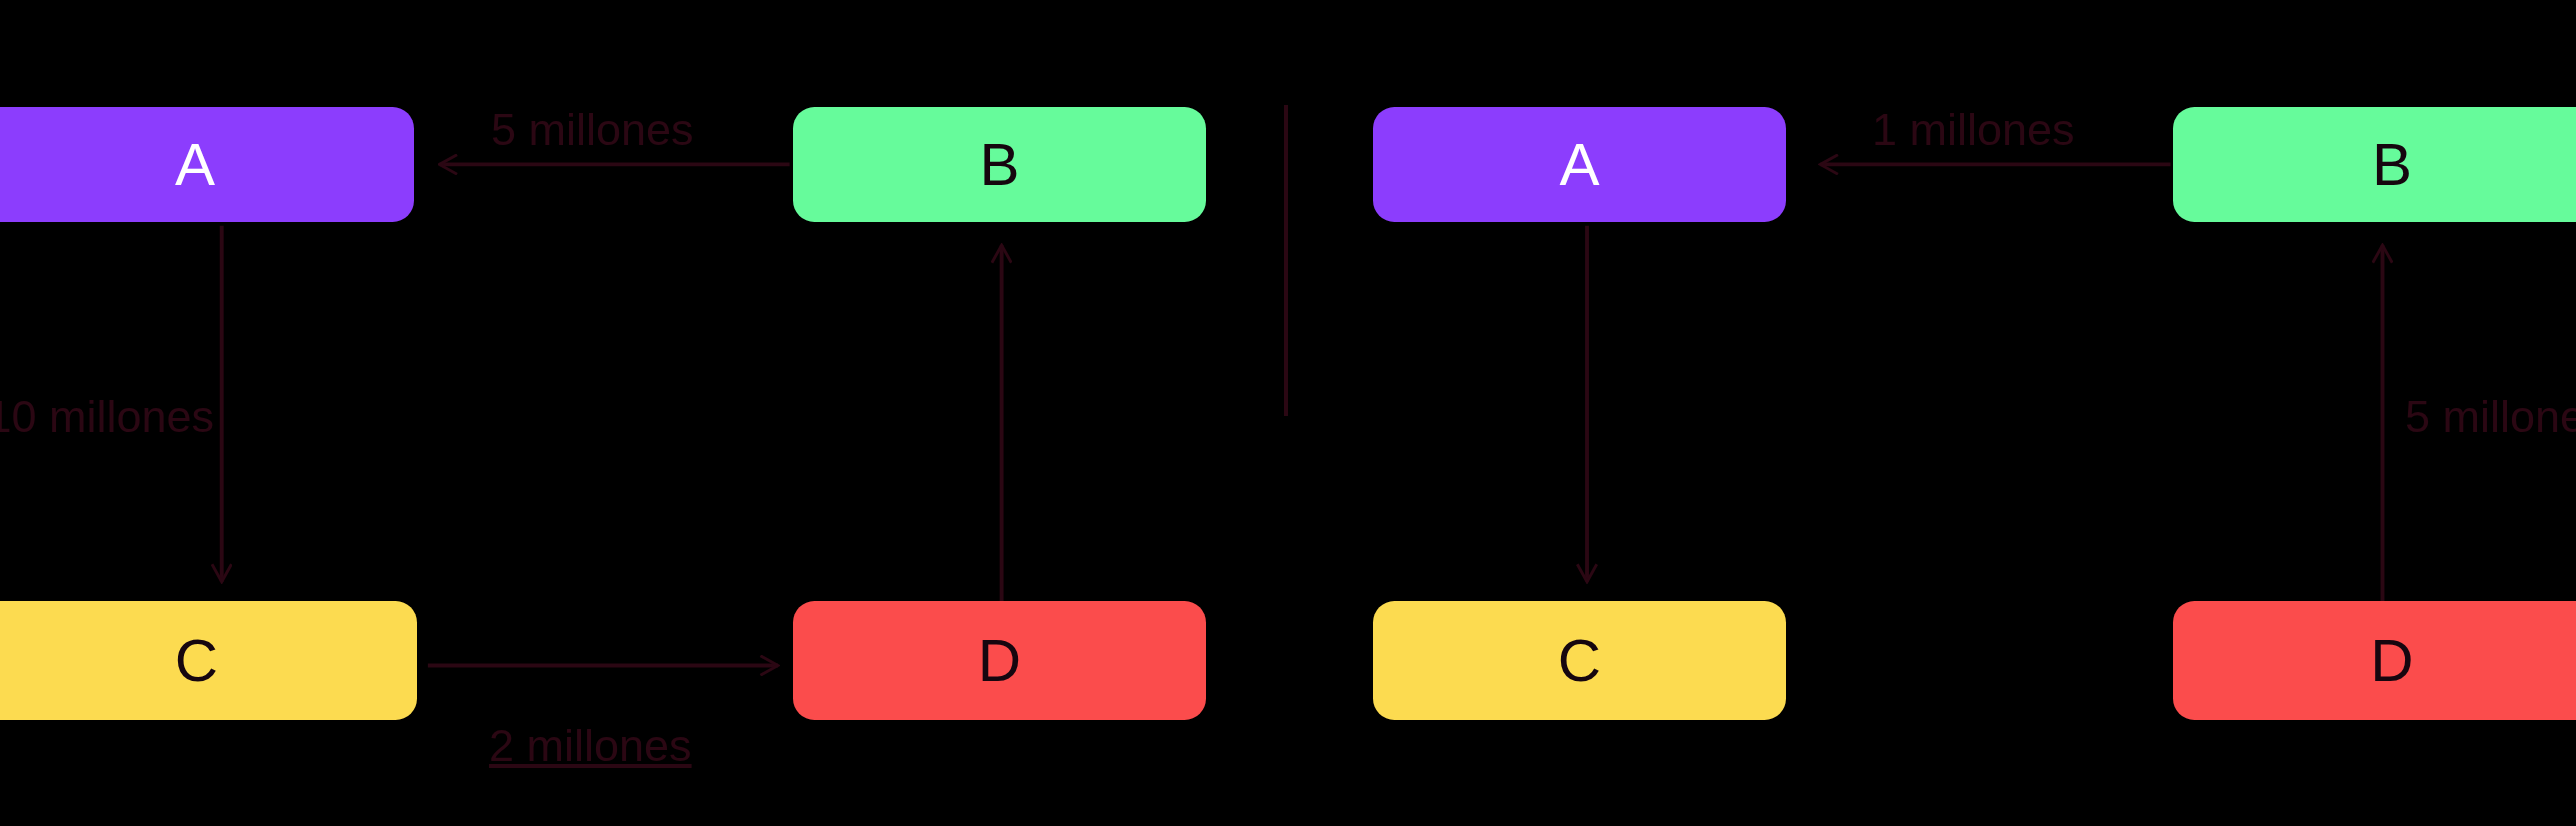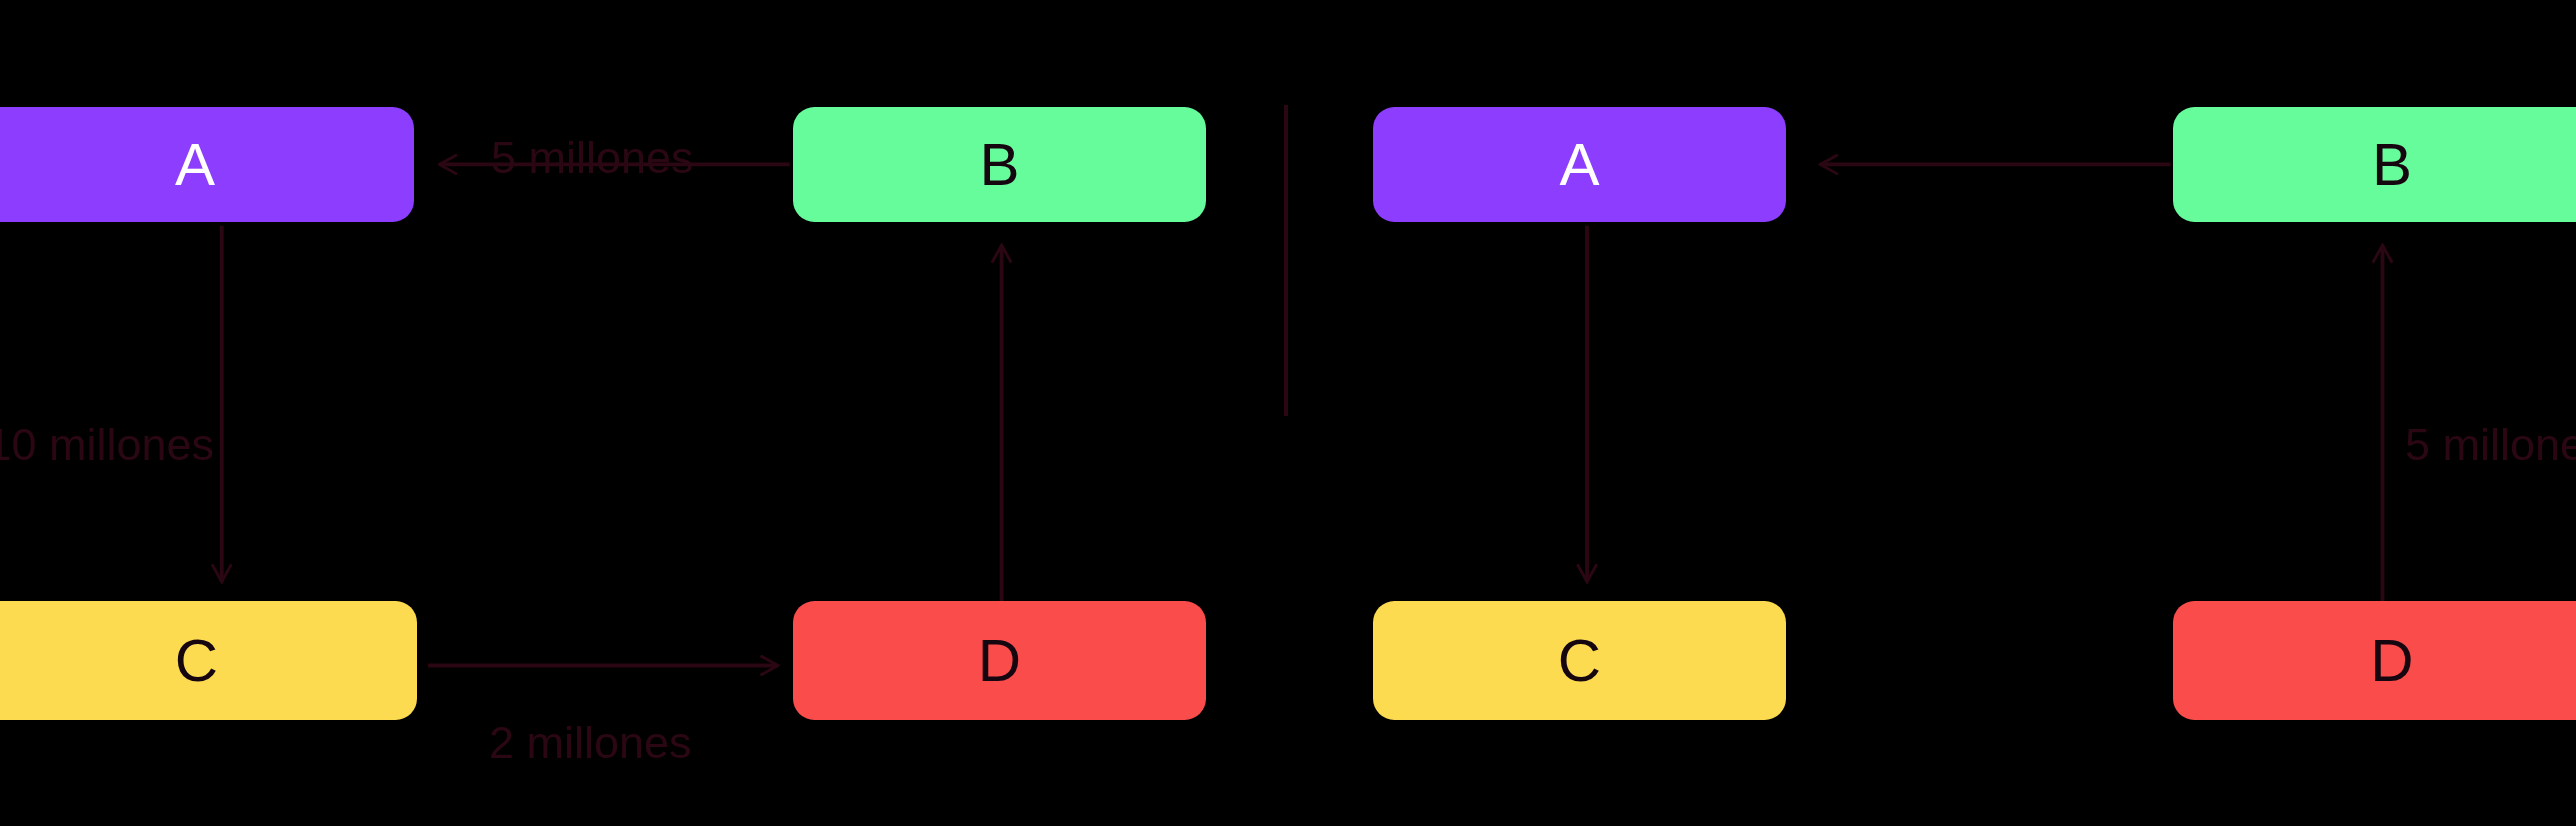--- a/index.html
+++ b/index.html
@@ -32,21 +32,20 @@
   .n-d{background:#FB4C4C;}
   .n-d .node-label{color:#16060f;}
 
   .edge-label{
     position:absolute;
     font-size:45px;
     color:#2b0713;
     white-space:nowrap;
     line-height:1;
     user-select:none;
-    margin-top:28px;
   }
 
   .divider{
     position:absolute;
     width:3.9px;
     background:#2b0713;
   }
 </style>
 </head>
 <body>
@@ -91,36 +90,37 @@
 
   <div class="node n-d" style="left:793px;top:601px;width:413px;height:119px;">
     <span class="node-label">D</span>
   </div>
 
   <div class="edge-label" style="left:491px;top:107px;">5 millones</div>
 
   <div class="edge-label" style="left:-13.6px;top:394px;">10 millones</div>
 
 
-  <div class="edge-label" style="left:489px;top:692px;">2 millones</div>
+  <div class="edge-label" style="left:489px;top:723px;text-decoration:underline;">2 millones</div>
 
   <div class="node n-a" style="left:1373px;top:107px;width:413px;height:115px;">
     <span class="node-label">A</span>
   </div>
 
   <div class="node n-b" style="left:2173px;top:107px;width:438px;height:115px;">
     <span class="node-label">B</span>
   </div>
 
   <div class="node n-c" style="left:1373px;top:601px;width:413px;height:119px;">
     <span class="node-label">C</span>
   </div>
 
   <div class="node n-d" style="left:2173px;top:601px;width:438px;height:119px;">
     <span class="node-label">D</span>
   </div>
 
+  <div class="edge-label" style="left:1872px;top:107px;">1 millones</div>
 
 
   <div class="edge-label" style="left:2405px;top:394px;">5 millones</div>
 
 </div>
 
 
 </body></html>

